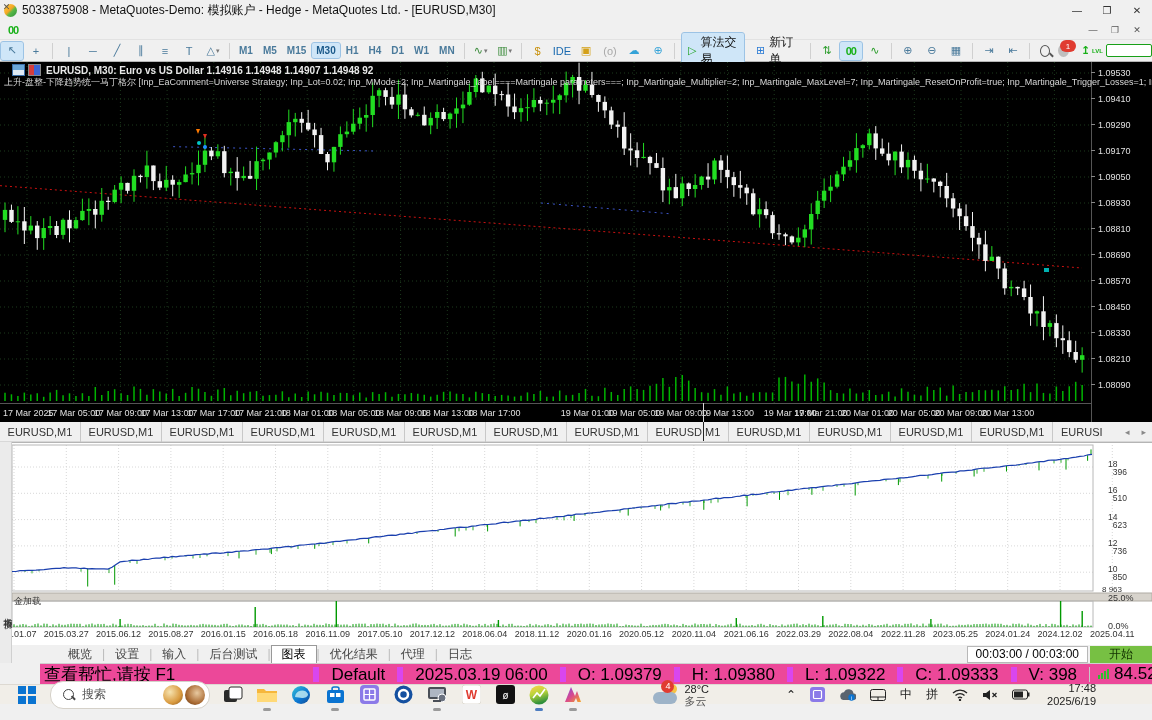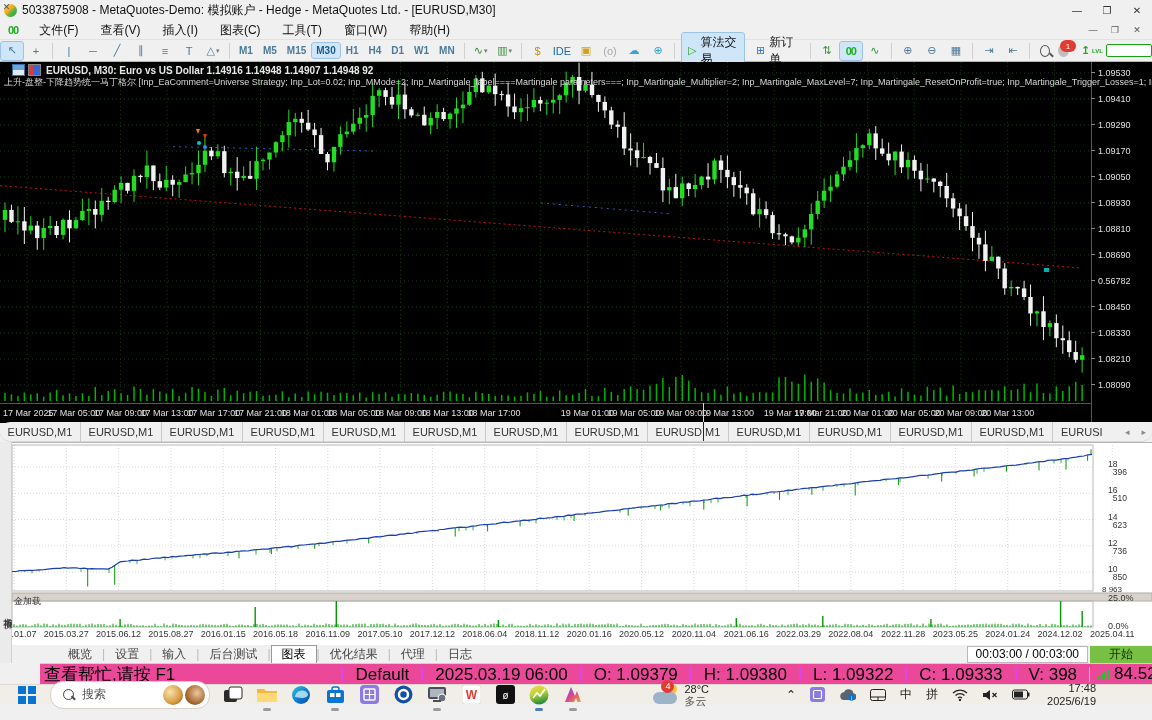--- a/index.html
+++ b/index.html
@@ -55,21 +55,21 @@
   .chart-params{position:absolute;left:4px;top:14px;color:#d8d8d8;font-size:9px;white-space:nowrap;z-index:5;width:1148px;overflow:hidden;}
   .price-scale{position:absolute;right:0;top:0;width:60px;height:360px;background:#000;border-left:1px solid #555;z-index:4;}
   .price-label{position:absolute;left:6px;color:#e0e0e0;font-size:9px;font-family:"Liberation Sans",sans-serif;}
   .price-label::before{content:"";position:absolute;left:-7px;top:4px;width:4px;height:1px;background:#888;}
   .time-axis{position:absolute;left:0;top:341px;width:1092px;height:19px;background:#000;border-top:1px solid #555;}
   .time-label{position:absolute;top:4px;color:#e0e0e0;font-size:9px;transform:translateX(-50%);white-space:nowrap;}
   .time-label.first{transform:none;}
   .axis-caret{position:absolute;left:703px;top:341px;width:1px;height:19px;background:#d8d8d8;z-index:6;}
   
   .chart-tabs{position:absolute;left:0;top:422px;width:1152px;height:20px;background:#f0f0f0;
-    display:flex;align-items:center;border-bottom:1px solid #d8d8d8;box-sizing:border-box;border-radius:10px;}
+    display:flex;align-items:center;border-bottom:1px solid #d8d8d8;box-sizing:border-box;}
   .ctab{width:81px;height:20px;display:flex;align-items:center;justify-content:center;
     font-size:11px;color:#333;border-right:1px solid #c8c8c8;box-sizing:border-box;white-space:nowrap;overflow:hidden;flex:none;}
   .ctab.partial{width:52px;justify-content:flex-start;padding-left:8px;border-right:none;}
   .tab-caret{position:absolute;left:703px;top:0;width:1px;height:19px;background:#222;}
   .tab-arrows{margin-left:auto;display:flex;color:#888;font-size:9px;}
   .tab-arrow{padding:0 6px;}
   
   .tester{position:absolute;left:0;top:442px;width:1152px;height:203px;background:#fff;border-top:1px solid #b5b5b5;box-sizing:border-box;}
   #tester-chart-holder{position:absolute;left:12px;top:0;width:1140px;height:186px;}
   .tester-close{position:absolute;left:1px;top:1px;width:11px;height:11px;font-size:9px;color:#555;
@@ -88,21 +88,21 @@
   .btab.sel{background:#fff;border:1px solid #999;border-bottom:none;color:#000;}
   .btab-sep{color:#bbb;}
   .timer{margin-left:auto;font-size:12px;color:#000;background:#fff;border:1px solid #b8b8b8;padding:0 8px;height:15px;line-height:15px;}
   .start-btn{width:62px;height:17px;background:#77c043;color:#123000;font-size:12px;display:flex;
     align-items:center;justify-content:center;margin-left:2px;}
   
   .statusbar{position:absolute;left:0;top:663px;width:1152px;height:21px;background:#ec4899;border-top:1px solid #d0d0d0;
     display:flex;align-items:center;font-size:17px;color:#000;box-sizing:border-box;margin-left:40px;}
   .sb-help{padding-left:4px;}
   .sb-right{margin-left:auto;display:flex;align-items:center;height:100%;}
-  .sb-item{padding:0 12px;border-left:2px solid #d946ef;height:15px;line-height:15px;white-space:nowrap;}
+  .sb-item{padding:0 12px;border-left:6px solid #d946ef;height:15px;line-height:15px;white-space:nowrap;}
   .sb-latency{display:flex;align-items:center;border-left:1px solid #c8c8c8;padding:0 8px;height:15px;}
   .sigbars{display:flex;align-items:flex-end;margin-right:4px;}
   .sigbars i{display:block;width:2px;background:#2ebf2e;margin-right:1px;}
   
   .taskbar{position:absolute;left:0;top:684px;width:1152px;height:20px;background:#f1eee8;border-top:1px solid #ddd9d2;
     display:flex;align-items:center;box-sizing:border-box;}
   .tb-left{display:flex;align-items:center;margin-left:10px;}
   .task-ico{width:24px;height:26px;display:flex;align-items:center;justify-content:center;margin:0 5px;position:relative;}
   .run-dot{position:absolute;left:50%;bottom:-3px;transform:translateX(-50%);width:8px;height:3px;border-radius:2px;background:#9a9a9a;}
   .run-dot.act{background:#4d7cc0;}
@@ -136,29 +136,20 @@
     <span>5033875908 - MetaQuotes-Demo: 模拟账户 - Hedge - MetaQuotes Ltd. - [EURUSD,M30]</span>
     <span class="win-controls">
       <span class="win-btn">—</span>
       <span class="win-btn">❐</span>
       <span class="win-btn">✕</span>
     </span>
   </div>
 
   <div class="menubar">
     <span class="mt-mini">00</span>
-    <span id="menu-items" style="display: flex;">
-        <span class="menu-item">文件(F)</span>
-        <span class="menu-item">查看(V)</span>
-        <span class="menu-item">插入(I)</span>
-        <span class="menu-item">图表(C)</span>
-        <span class="menu-item">工具(T)</span>
-        <span class="menu-item">窗口(W)</span>
-        <span class="menu-item">帮助(H)</span>
-      </span>
     <span class="child-controls">
       <span class="child-btn">—</span>
       <span class="child-btn">❐</span>
       <span class="child-btn">✕</span>
     </span>
   </div>
 
   <div class="toolbar">
     <span id="tb-left" style="display:flex;align-items:center;">
         <span class="tbtn sel">
@@ -844,21 +835,21 @@
     <div class="chart-params">上升-盘整-下降趋势统一马丁格尔 [Inp_EaComment=Universe Strategy; Inp_Lot=0.02; Inp_MMode=2; Inp_Martingale_label====Martingale parameters===; Inp_Martingale_Multiplier=2; Inp_Martingale_MaxLevel=7; Inp_Martingale_ResetOnProfit=true; Inp_Martingale_Trigger_Losses=1; Inp_Str_label1====Uptrend parame</div>
     <div class="price-scale" id="price-scale">
         <div class="price-label" style="top: 6px;">1.09530</div>
         <div class="price-label" style="top: 32px;">1.09410</div>
         <div class="price-label" style="top: 58px;">1.09290</div>
         <div class="price-label" style="top: 84px;">1.09170</div>
         <div class="price-label" style="top: 110px;">1.09050</div>
         <div class="price-label" style="top: 136px;">1.08930</div>
         <div class="price-label" style="top: 162px;">1.08810</div>
         <div class="price-label" style="top: 188px;">1.08690</div>
-        <div class="price-label" style="top: 214px;">0.56782</div>
+        <div class="price-label" style="top: 214px;">1.08570</div>
         <div class="price-label" style="top: 240px;">1.08450</div>
         <div class="price-label" style="top: 266px;">1.08330</div>
         <div class="price-label" style="top: 292px;">1.08210</div>
         <div class="price-label" style="top: 318px;">1.08090</div>
       </div>
     <div class="time-axis" id="time-axis">
         <div class="time-label first" style="left: 3px;">17 Mar 2025</div>
         <div class="time-label" style="left: 73.7px;">17 Mar 05:00</div>
         <div class="time-label" style="left: 120.4px;">17 Mar 09:00</div>
         <div class="time-label" style="left: 167.1px;">17 Mar 13:00</div>

